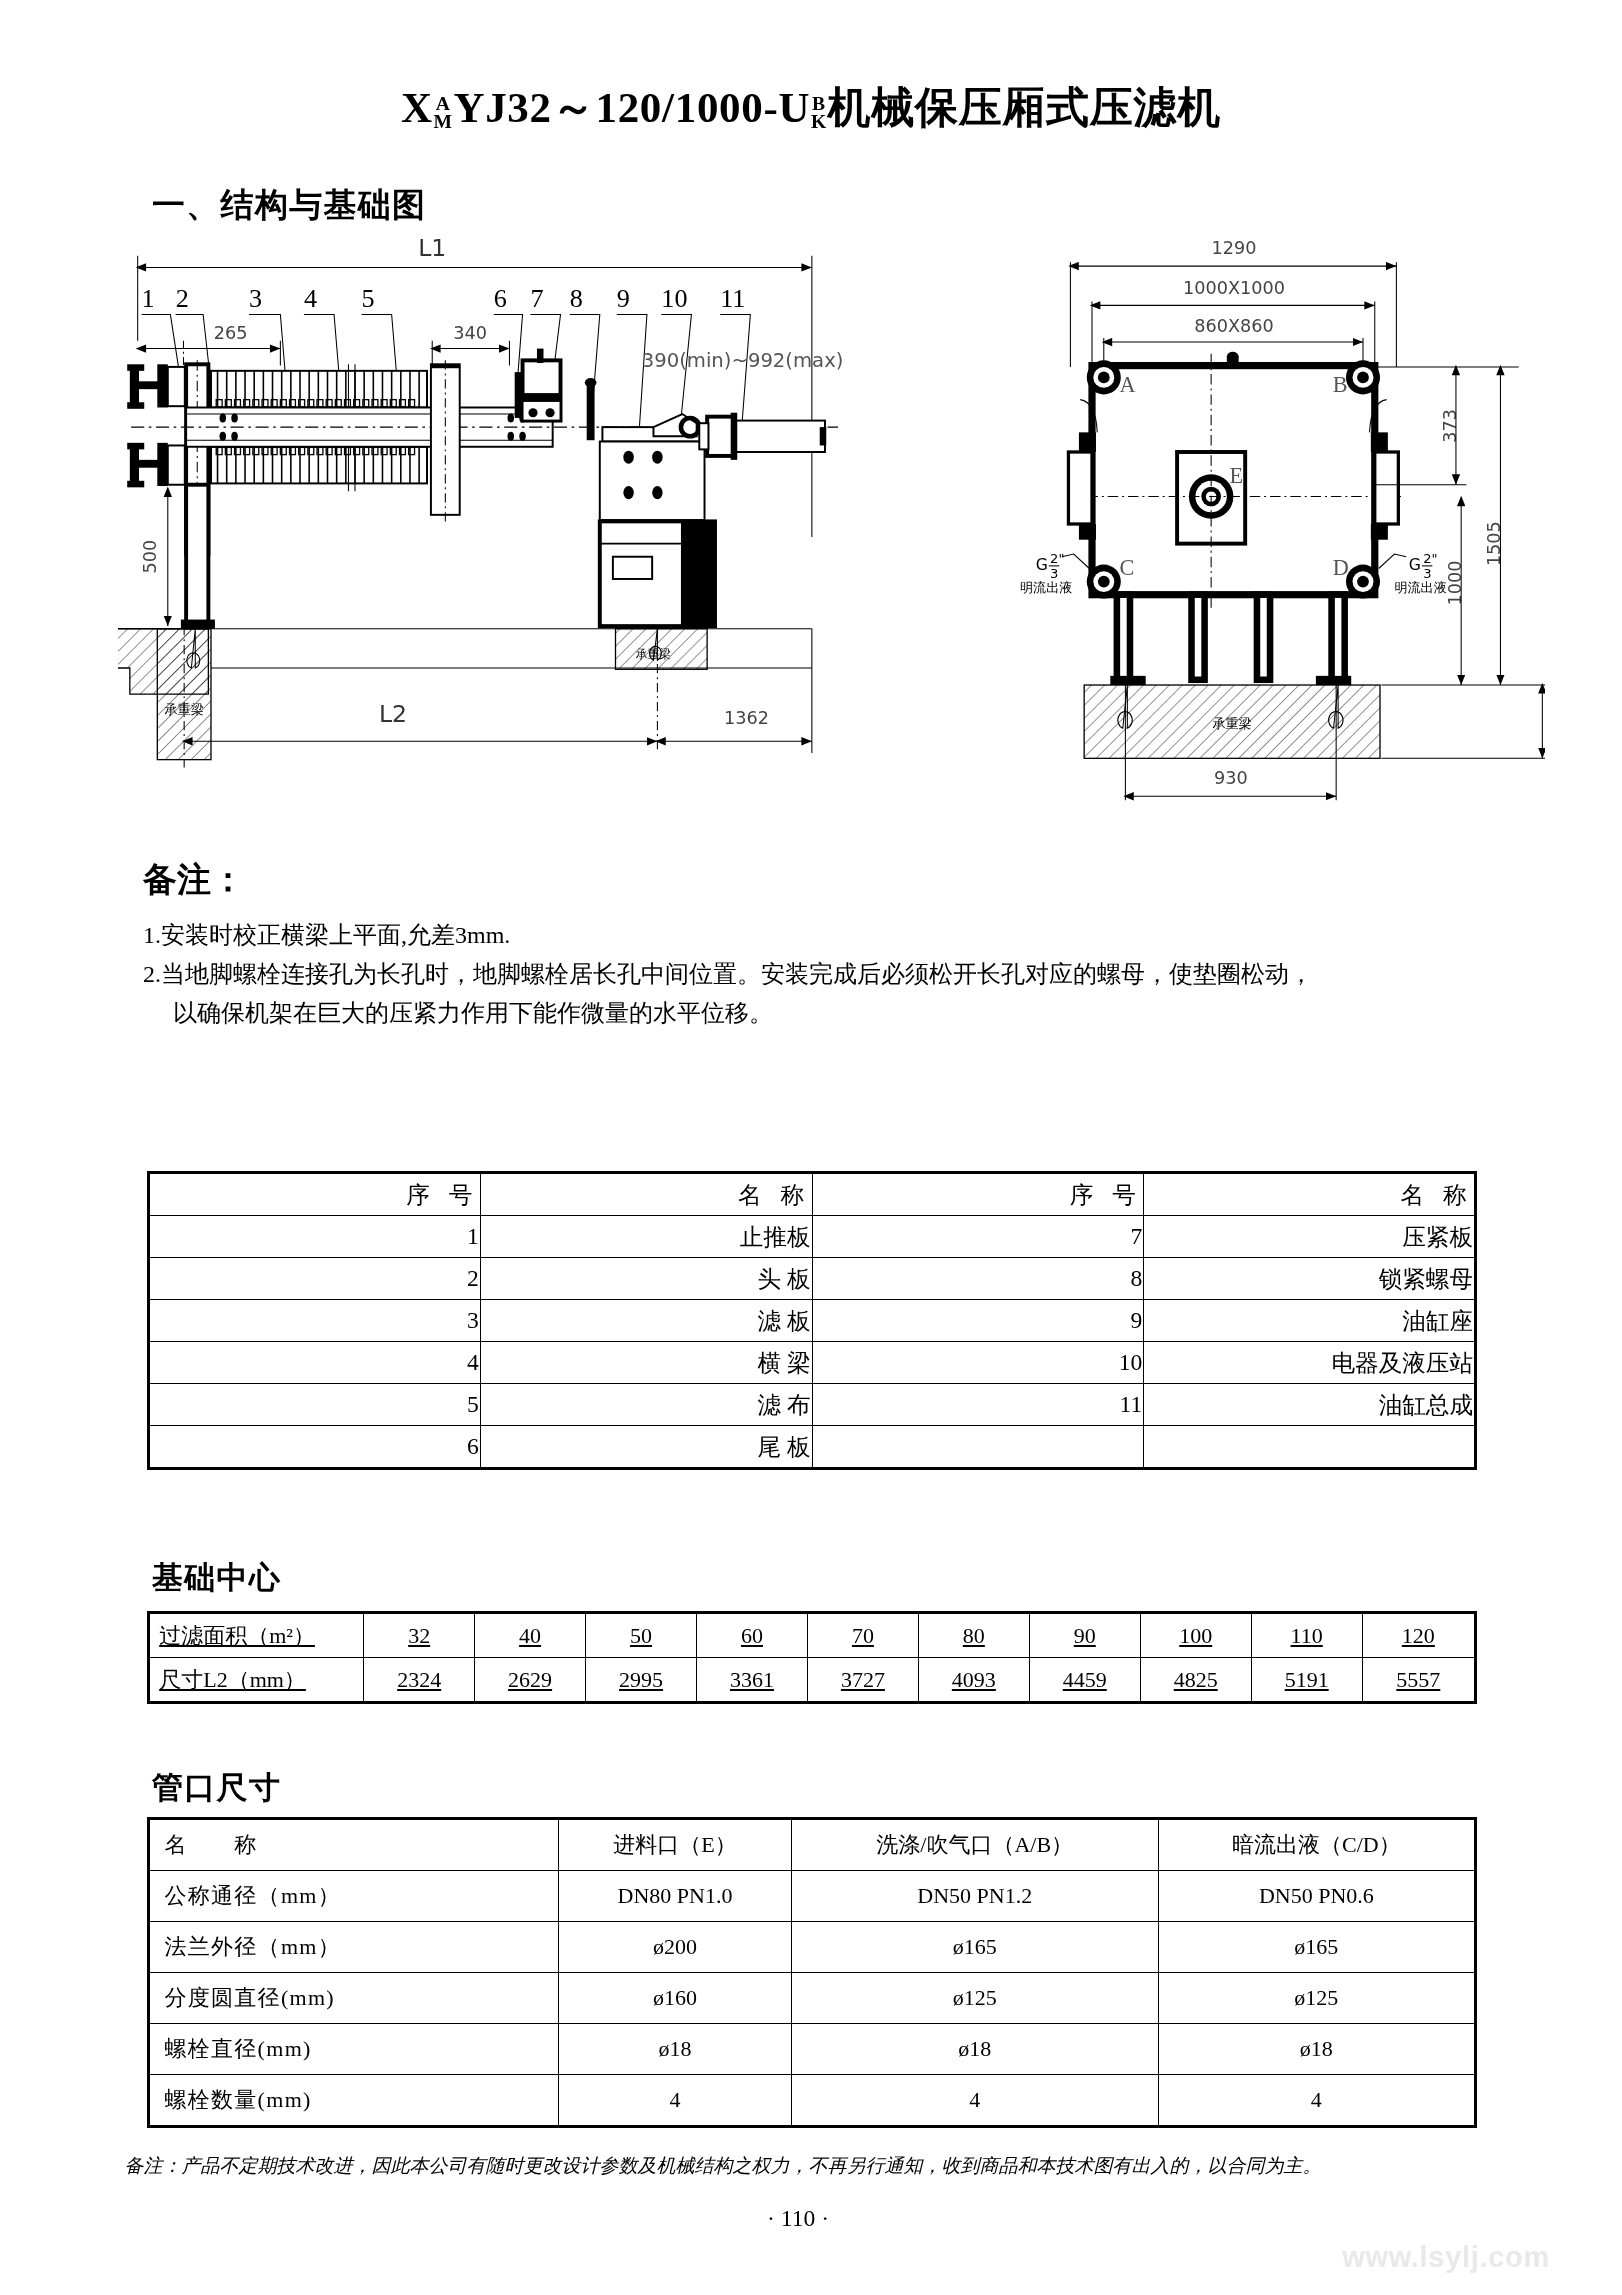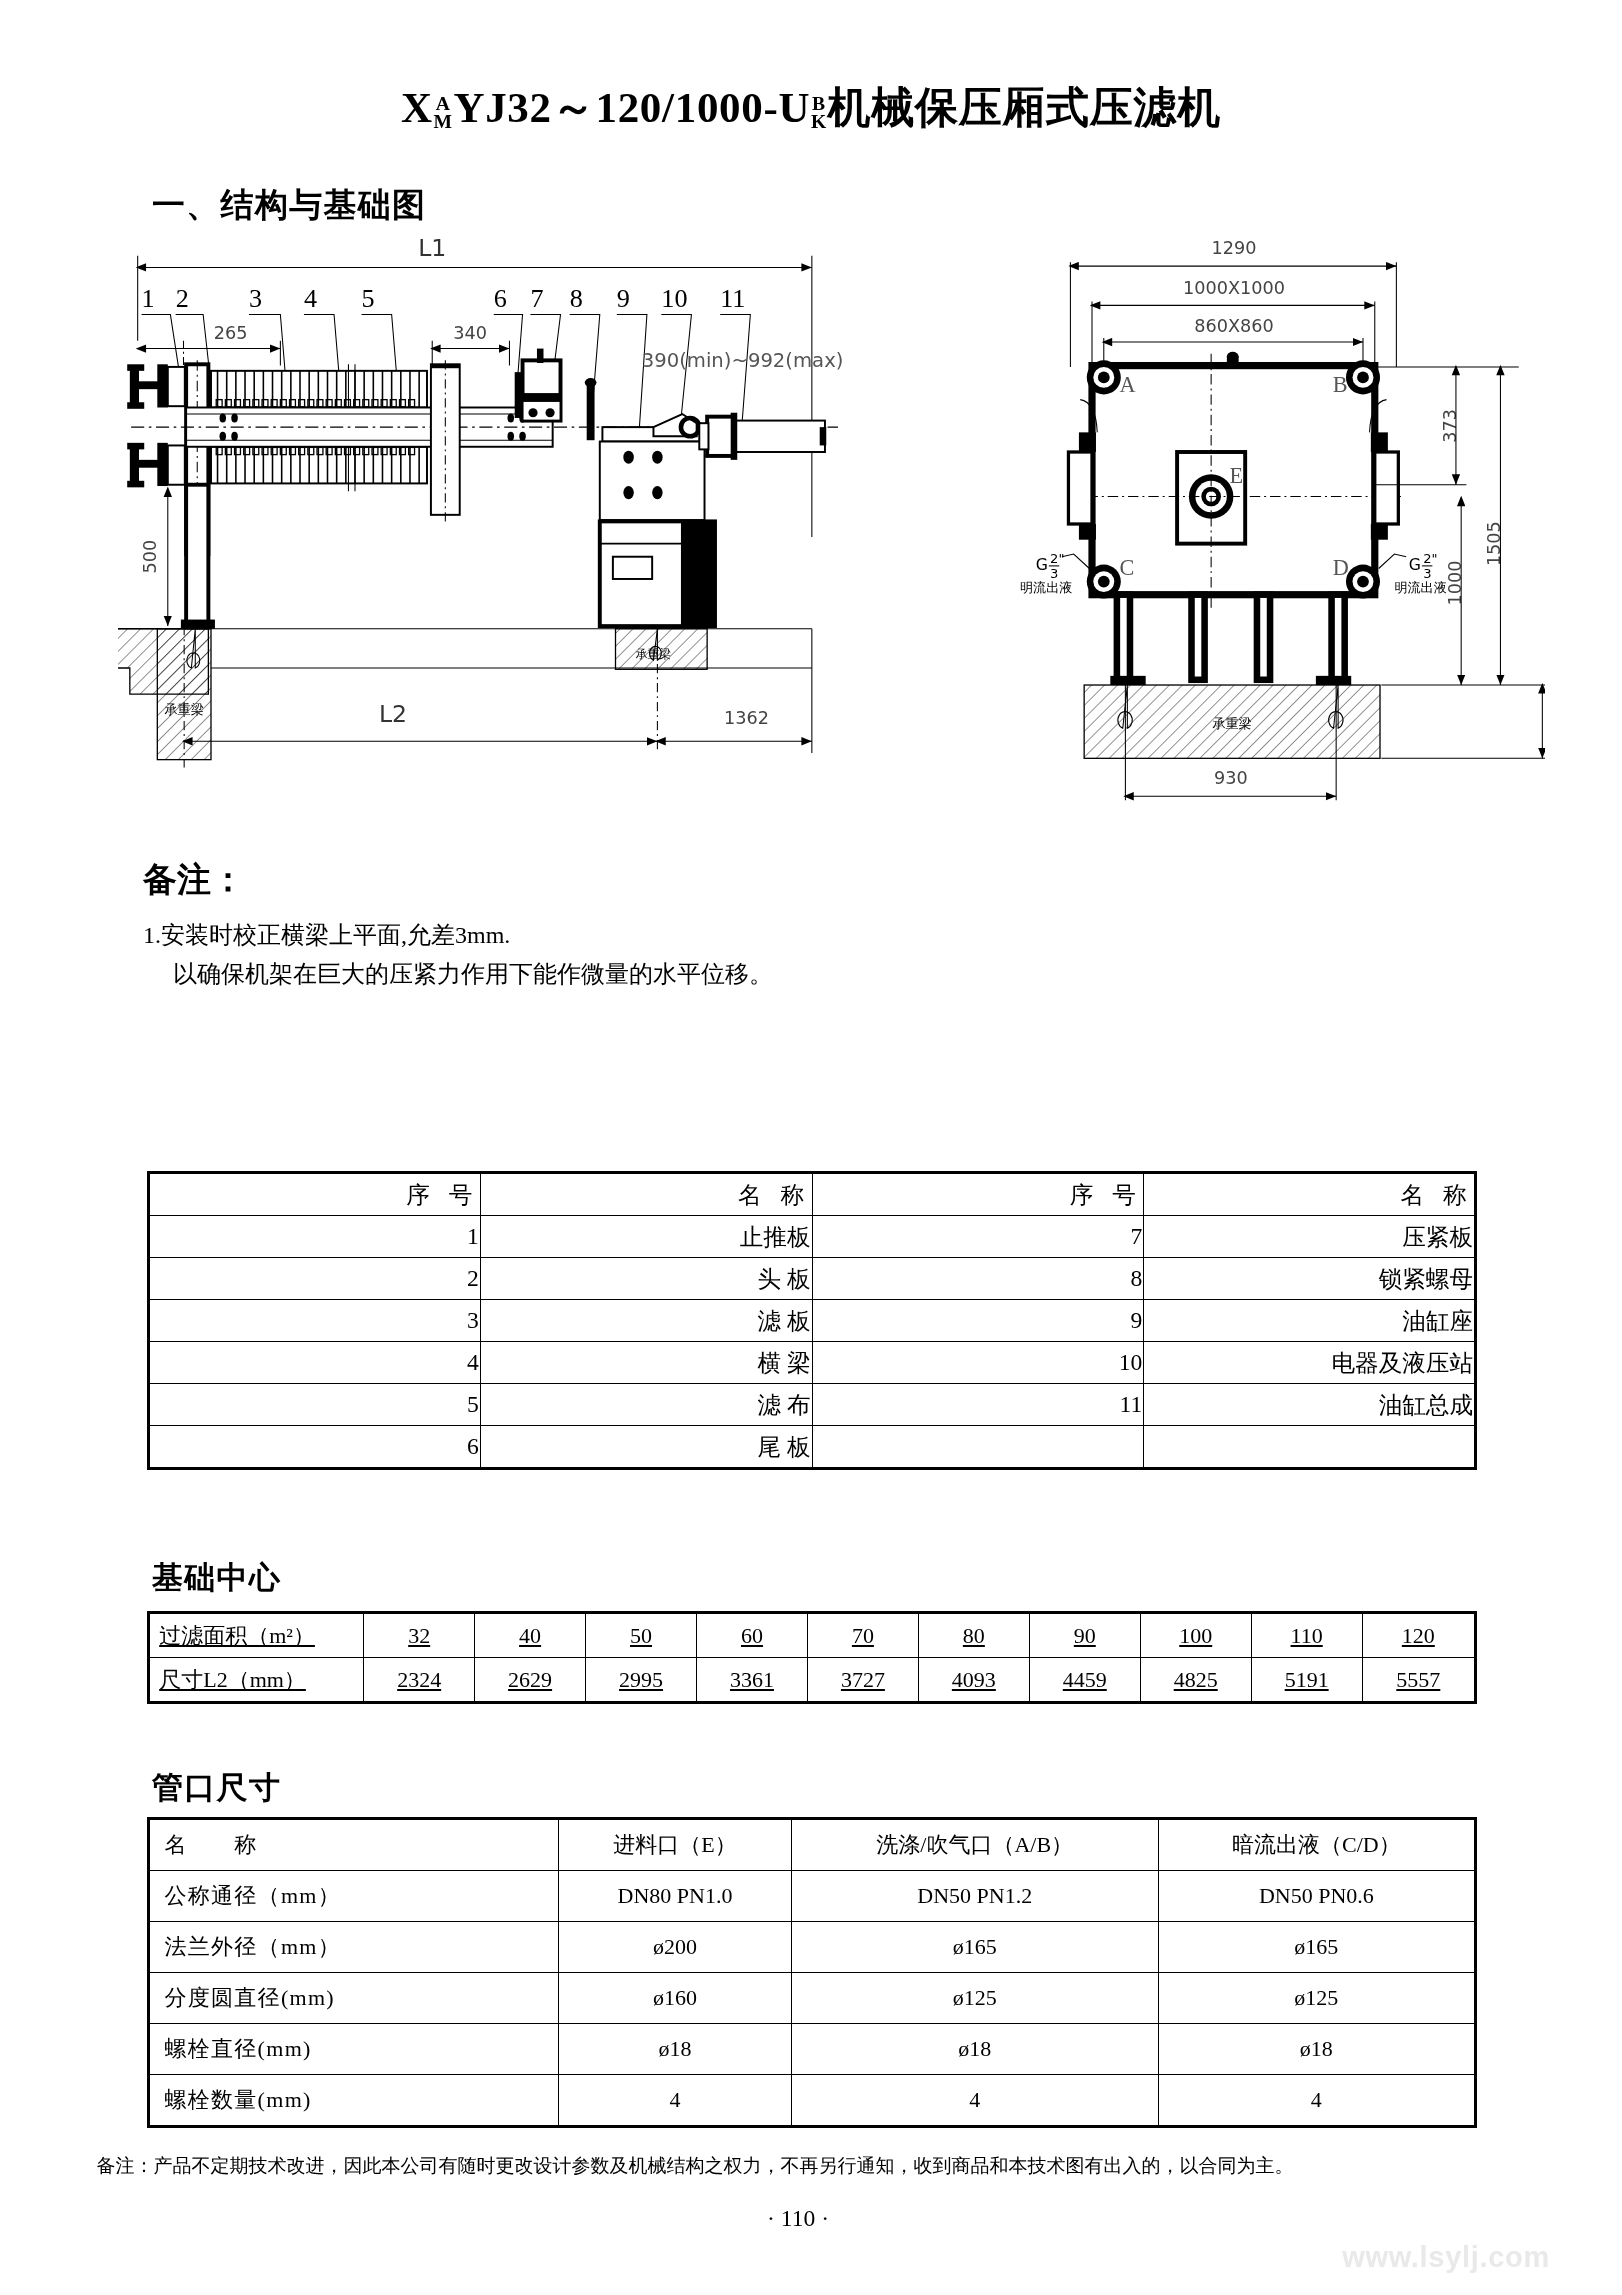--- a/index.html
+++ b/index.html
@@ -61,21 +61,21 @@
 
   .tbl-pipe{
     position:absolute;top:1817px;left:147px;width:1330px;
     font-size:22px;text-align:center;border:3.3px solid #000;
   }
   .tbl-pipe td{border:1.3px solid #000;height:48px;}
   .tbl-pipe td.rowhead{text-align:left;padding-left:14.4px;width:393px;white-space:nowrap;letter-spacing:1.3px;}
 
   .footer-note{
     position:absolute;top:2153px;left:0;width:1390px;text-align:center;
-    font-size:19px;white-space:nowrap;
+    font-size:19px;font-style:italic;white-space:nowrap;padding-left:28px;
   }
   .page-num{
     position:absolute;top:2205px;left:0;width:1596px;text-align:center;font-size:23.6px;
   }
   .watermark{
     position:absolute;top:2241px;right:72px;font-size:29px;color:#e9e9e9;
     font-family:"Liberation Sans","DejaVu Sans",sans-serif;font-weight:700;letter-spacing:0.7px;
   }
 
   
@@ -507,20 +507,21 @@
       <line class="ln thin" x1="736" y1="686" x2="736" y2="798" marker-start="url(#arS)" marker-end="url(#ar)"></line>
       <line class="ln thin" x1="490" y1="686" x2="760" y2="686"></line>
       <line class="ln thin" x1="490" y1="798" x2="760" y2="798"></line>
     </g>
   </svg>
   </div>
 
   <div class="notes-title">备注：</div>
   <div class="notes">
     <div class="line">1.安装时校正横梁上平面,允差3mm.</div>
+    <div class="line">2.当地脚螺栓连接孔为长孔时，地脚螺栓居长孔中间位置。安装完成后必须松开长孔对应的螺母，使垫圈松动，</div>
     <div class="line indent">以确保机架在巨大的压紧力作用下能作微量的水平位移。</div>
   </div>
 
   <table class="tbl-parts">
     <colgroup>
         <col class="c1">
         <col class="c2">
         <col class="c3">
         <col class="c4">
       </colgroup>

